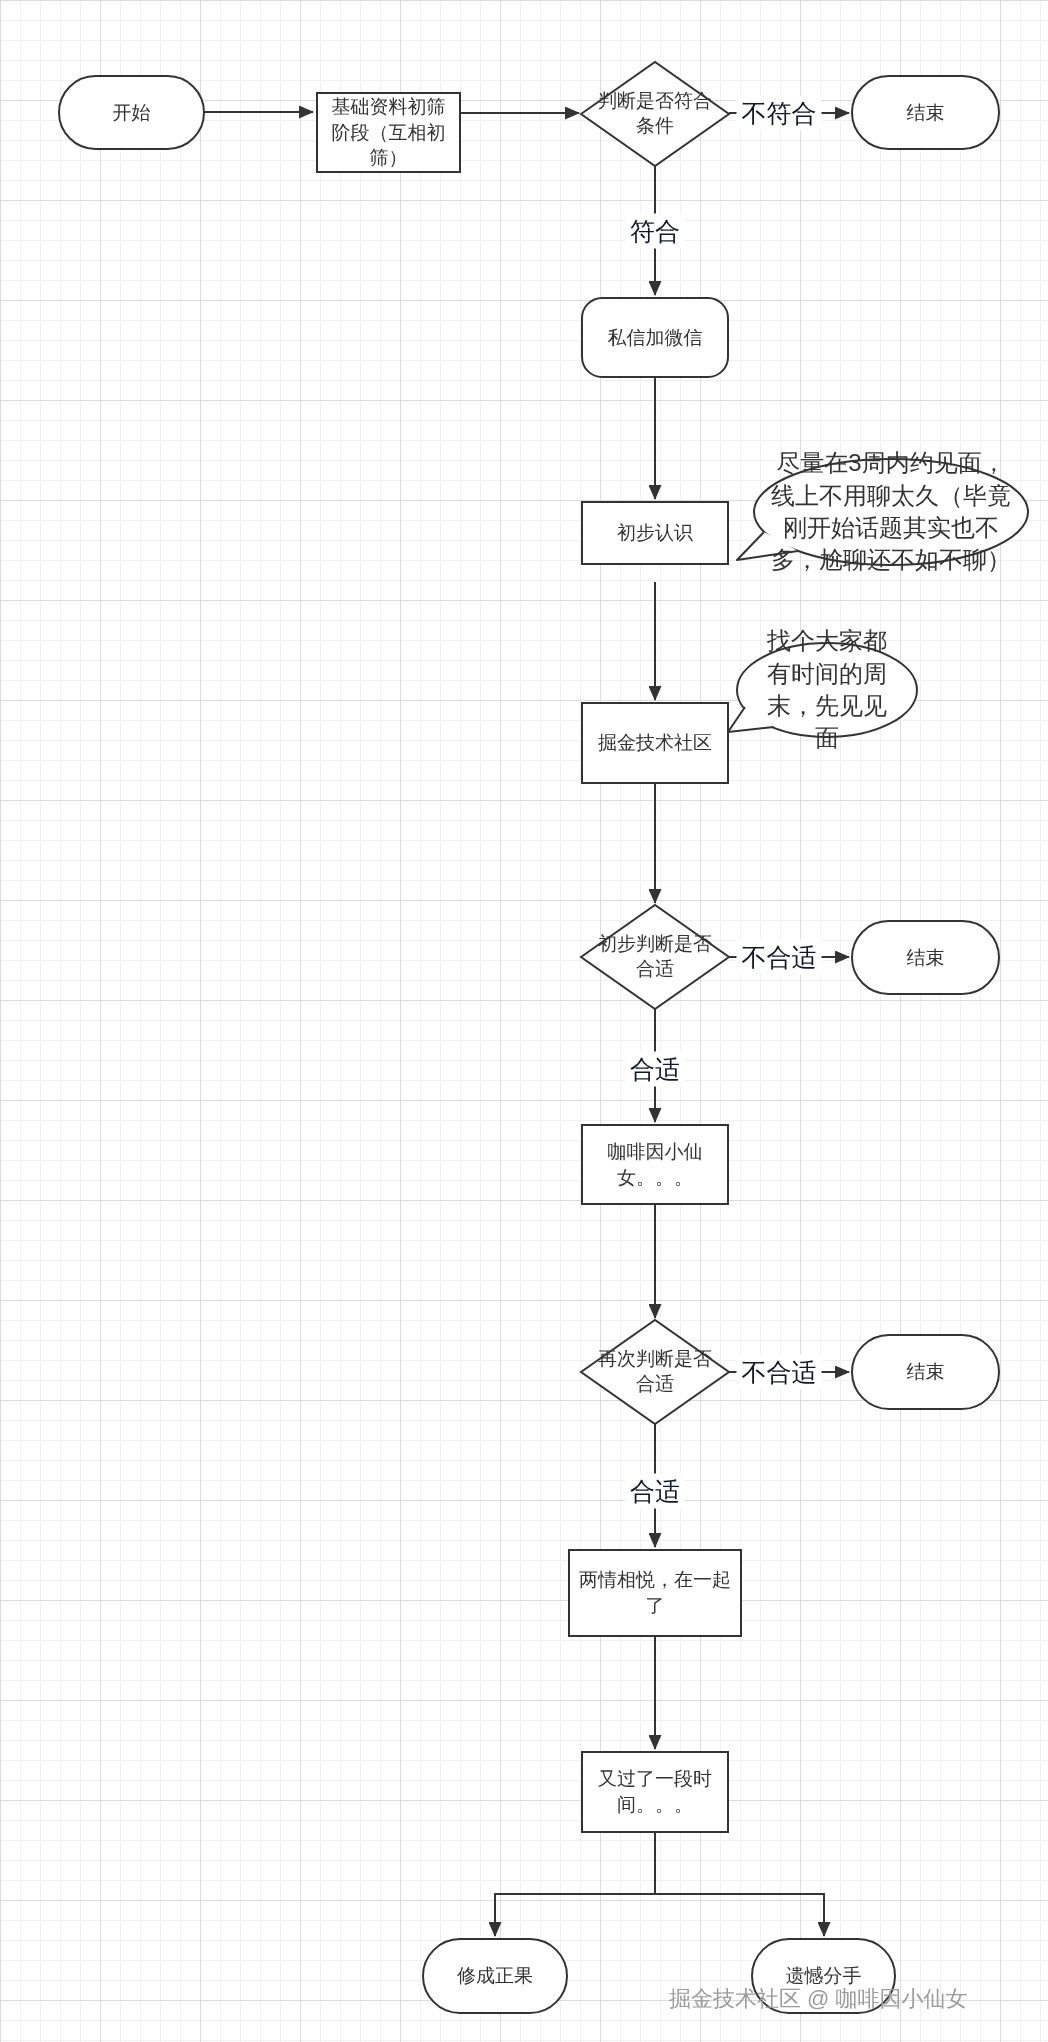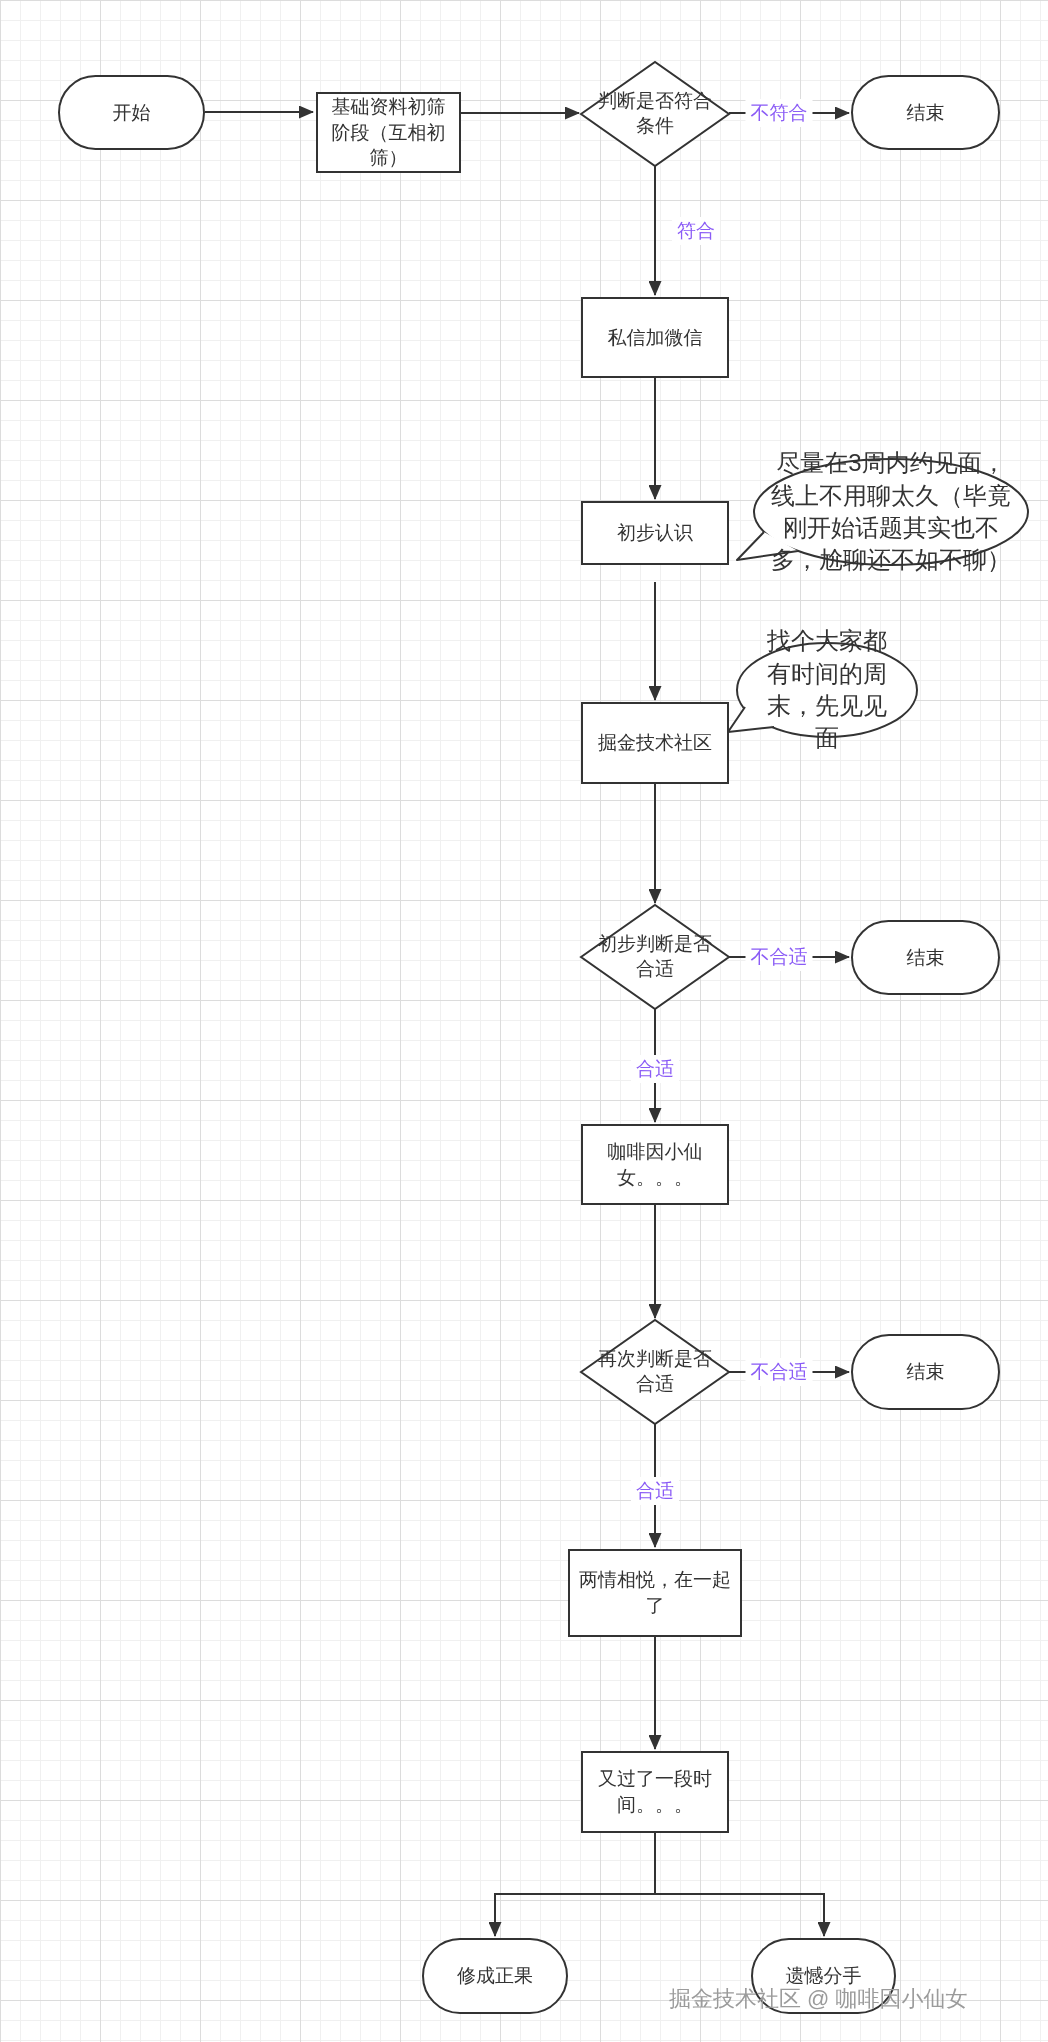--- a/index.html
+++ b/index.html
@@ -21,21 +21,21 @@
     text-align:center;background:#fff;border:2px solid #333;box-sizing:border-box;
     font-size:19px;color:#333;line-height:1.35;padding:2px 8px;
   }
   .stadium{border-radius:40px;}
   .dtext{
     position:absolute;display:flex;align-items:center;justify-content:center;
     text-align:center;font-size:19px;color:#333;line-height:1.3;
   }
   .elabel{
     position:absolute;transform:translate(-50%,-50%);
-    background:#fff;padding:1px 5px;font-size:19px;color:#8b5cf6;white-space:nowrap;
+    background:#fff;padding:1px 5px;font-size:25px;color:#0f172a;white-space:nowrap;
   }
   .callout-text{
     position:absolute;display:flex;align-items:center;justify-content:center;
     text-align:center;font-size:24px;color:#333;line-height:1.35;
   }
   .watermark{
     position:absolute;left:669px;top:1984px;
     font-size:22px;color:#9b9b9b;font-weight:500;white-space:nowrap;text-align:center;
   }
 </style>
@@ -78,21 +78,21 @@
     <ellipse cx="827" cy="690" rx="90" ry="47" fill="#fff" stroke="#333" stroke-width="2"></ellipse>
     <path d="M745,707 L728,732 L774,727" fill="#fff" stroke="#333" stroke-width="2" stroke-linejoin="round"></path>
   </svg>
 
   <div class="node stadium" style="left:58px;top:75px;width:147px;height:75px;">开始</div>
 
   <div class="node" style="left:316px;top:72px;width:145px;height:81px;margin-top:20px;">基础资料初筛阶段（互相初筛）</div>
 
   <div class="node stadium" style="left:851px;top:75px;width:149px;height:75px;">结束</div>
 
-  <div class="node" style="left:581px;top:297px;width:148px;height:81px;">私信加微信</div>
+  <div class="node" style="left:581px;top:297px;width:148px;height:81px;border-radius:21px;">私信加微信</div>
 
   <div class="node" style="left:581px;top:501px;width:148px;height:64px;">初步认识</div>
 
   <div class="node" style="left:581px;top:702px;width:148px;height:82px;">掘金技术社区</div>
 
   <div class="node stadium" style="left:851px;top:920px;width:149px;height:75px;">结束</div>
 
   <div class="node" style="left:581px;top:1124px;width:148px;height:81px;">咖啡因小仙女。。。</div>
 
   <div class="node stadium" style="left:851px;top:1334px;width:149px;height:76px;">结束</div>
@@ -103,21 +103,21 @@
 
   <div class="node stadium" style="left:422px;top:1938px;width:146px;height:76px;">修成正果</div>
 
   <div class="node stadium" style="left:751px;top:1938px;width:145px;height:76px;">遗憾分手</div>
 
   <div class="dtext" style="left:598px;top:84px;width:114px;height:60px;">判断是否符合条件</div>
   <div class="dtext" style="left:598px;top:927px;width:114px;height:60px;">初步判断是否合适</div>
   <div class="dtext" style="left:598px;top:1342px;width:114px;height:60px;">再次判断是否合适</div>
 
   <div class="elabel" style="left:779px;top:113px;">不符合</div>
-  <div class="elabel" style="left:655px;top:231px;margin-left:41px;">符合</div>
+  <div class="elabel" style="left:655px;top:231px;">符合</div>
   <div class="elabel" style="left:779px;top:957px;">不合适</div>
   <div class="elabel" style="left:655px;top:1069px;">合适</div>
   <div class="elabel" style="left:779px;top:1372px;">不合适</div>
   <div class="elabel" style="left:655px;top:1491px;">合适</div>
 
   <div class="callout-text" style="left:769px;top:470px;width:244px;height:84px;">尽量在3周内约见面，线上不用聊太久（毕竟刚开始话题其实也不多，尬聊还不如不聊）</div>
   <div class="callout-text" style="left:756px;top:652px;width:142px;height:76px;">找个大家都有时间的周末，先见见面</div>
 
   <div class="watermark">掘金技术社区 @ 咖啡因小仙女</div>
 

